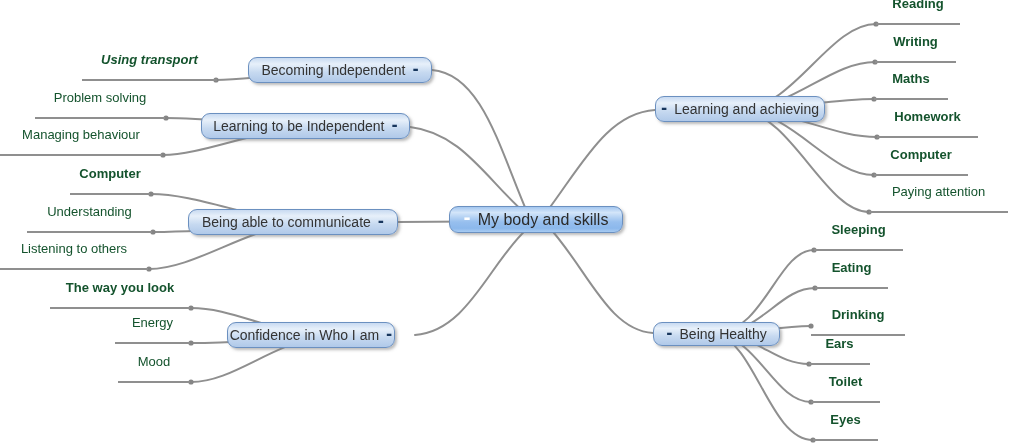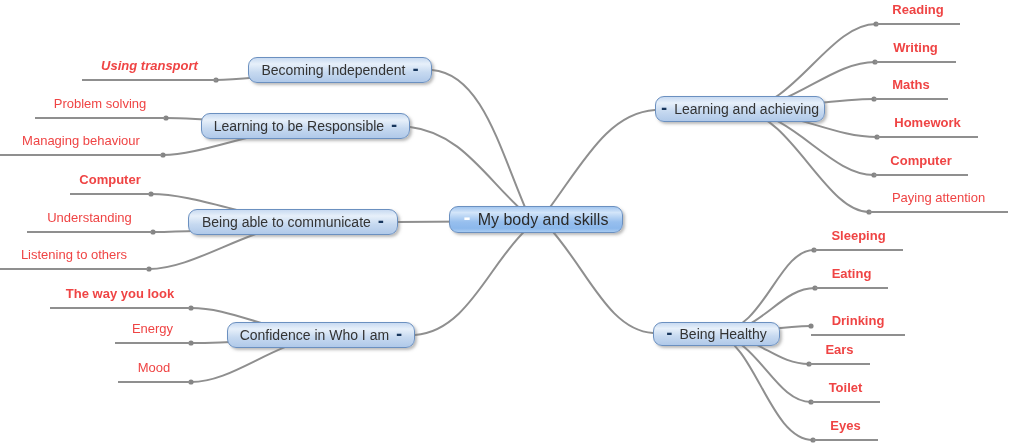--- a/index.html
+++ b/index.html
@@ -10,22 +10,22 @@
         border:1.4px solid #6b90c0;border-radius:9px;box-sizing:border-box;
         background:linear-gradient(180deg,#c8daf1 0%,#e7f0fa 25%,#c6d9f0 60%,#b0c9e9 100%);
         box-shadow:2px 2px 3px rgba(120,120,120,.5);
         font-size:14px;color:#333333;text-align:center;}
   .node .minus{font-weight:bold;color:#17365d;font-size:15px;line-height:1;
         font-family:"DejaVu Sans",sans-serif;position:relative;top:-1px;}
   .node.central{background:linear-gradient(180deg,#a3c6ef 0%,#d3e5f9 22%,#97bfee 60%,#8cb8ec 85%,#a7cbf2 100%);
         font-size:16px;color:#2b2b2b;}
   .node.central .minus{color:#ffffff;font-size:17px;}
   .leaf{position:absolute;height:21px;box-sizing:border-box;border-bottom:2px solid #8f8f8f;
-        display:flex;justify-content:center;align-items:flex-end;padding-bottom:6px;
-        font-size:13px;color:#ef4444;white-space:nowrap;}
+        display:flex;justify-content:center;align-items:flex-end;padding-bottom:12px;
+        font-size:13px;color:#14532d;white-space:nowrap;}
   .leaf.bold{font-weight:bold;}
 </style>
 </head>
 <body>
 
 <div id="canvas">
 
   <svg width="1011" height="444" viewBox="0 0 1011 444">
     <g fill="none" stroke="#8f8f8f" stroke-width="2" stroke-linecap="round">
       <path d="M432,70 C482,74 500,150 527,212"></path>
@@ -88,30 +88,30 @@
     <span class="minus">-</span>
     <span>My body and skills</span>
   </div>
 
   <div class="node" style="left:248px;top:57px;width:184px;height:26px;">
     <span>Becoming Independent</span>
     <span class="minus">-</span>
   </div>
 
   <div class="node" style="left:201px;top:113px;width:209px;height:26px;">
-    <span>Learning to be Responsible</span>
+    <span>Learning to be Independent</span>
     <span class="minus">-</span>
   </div>
 
   <div class="node" style="left:188px;top:209px;width:210px;height:26px;">
     <span>Being able to communicate</span>
     <span class="minus">-</span>
   </div>
 
-  <div class="node" style="left:227px;top:322px;width:188px;height:26px;">
+  <div class="node" style="left:227px;top:322px;width:168px;height:26px;">
     <span>Confidence in Who I am</span>
     <span class="minus">-</span>
   </div>
 
   <div class="node" style="left:655px;top:96px;width:170px;height:26px;">
     <span class="minus">-</span>
     <span>Learning and achieving</span>
   </div>
 
   <div class="node" style="left:653px;top:322px;width:127px;height:24px;">

